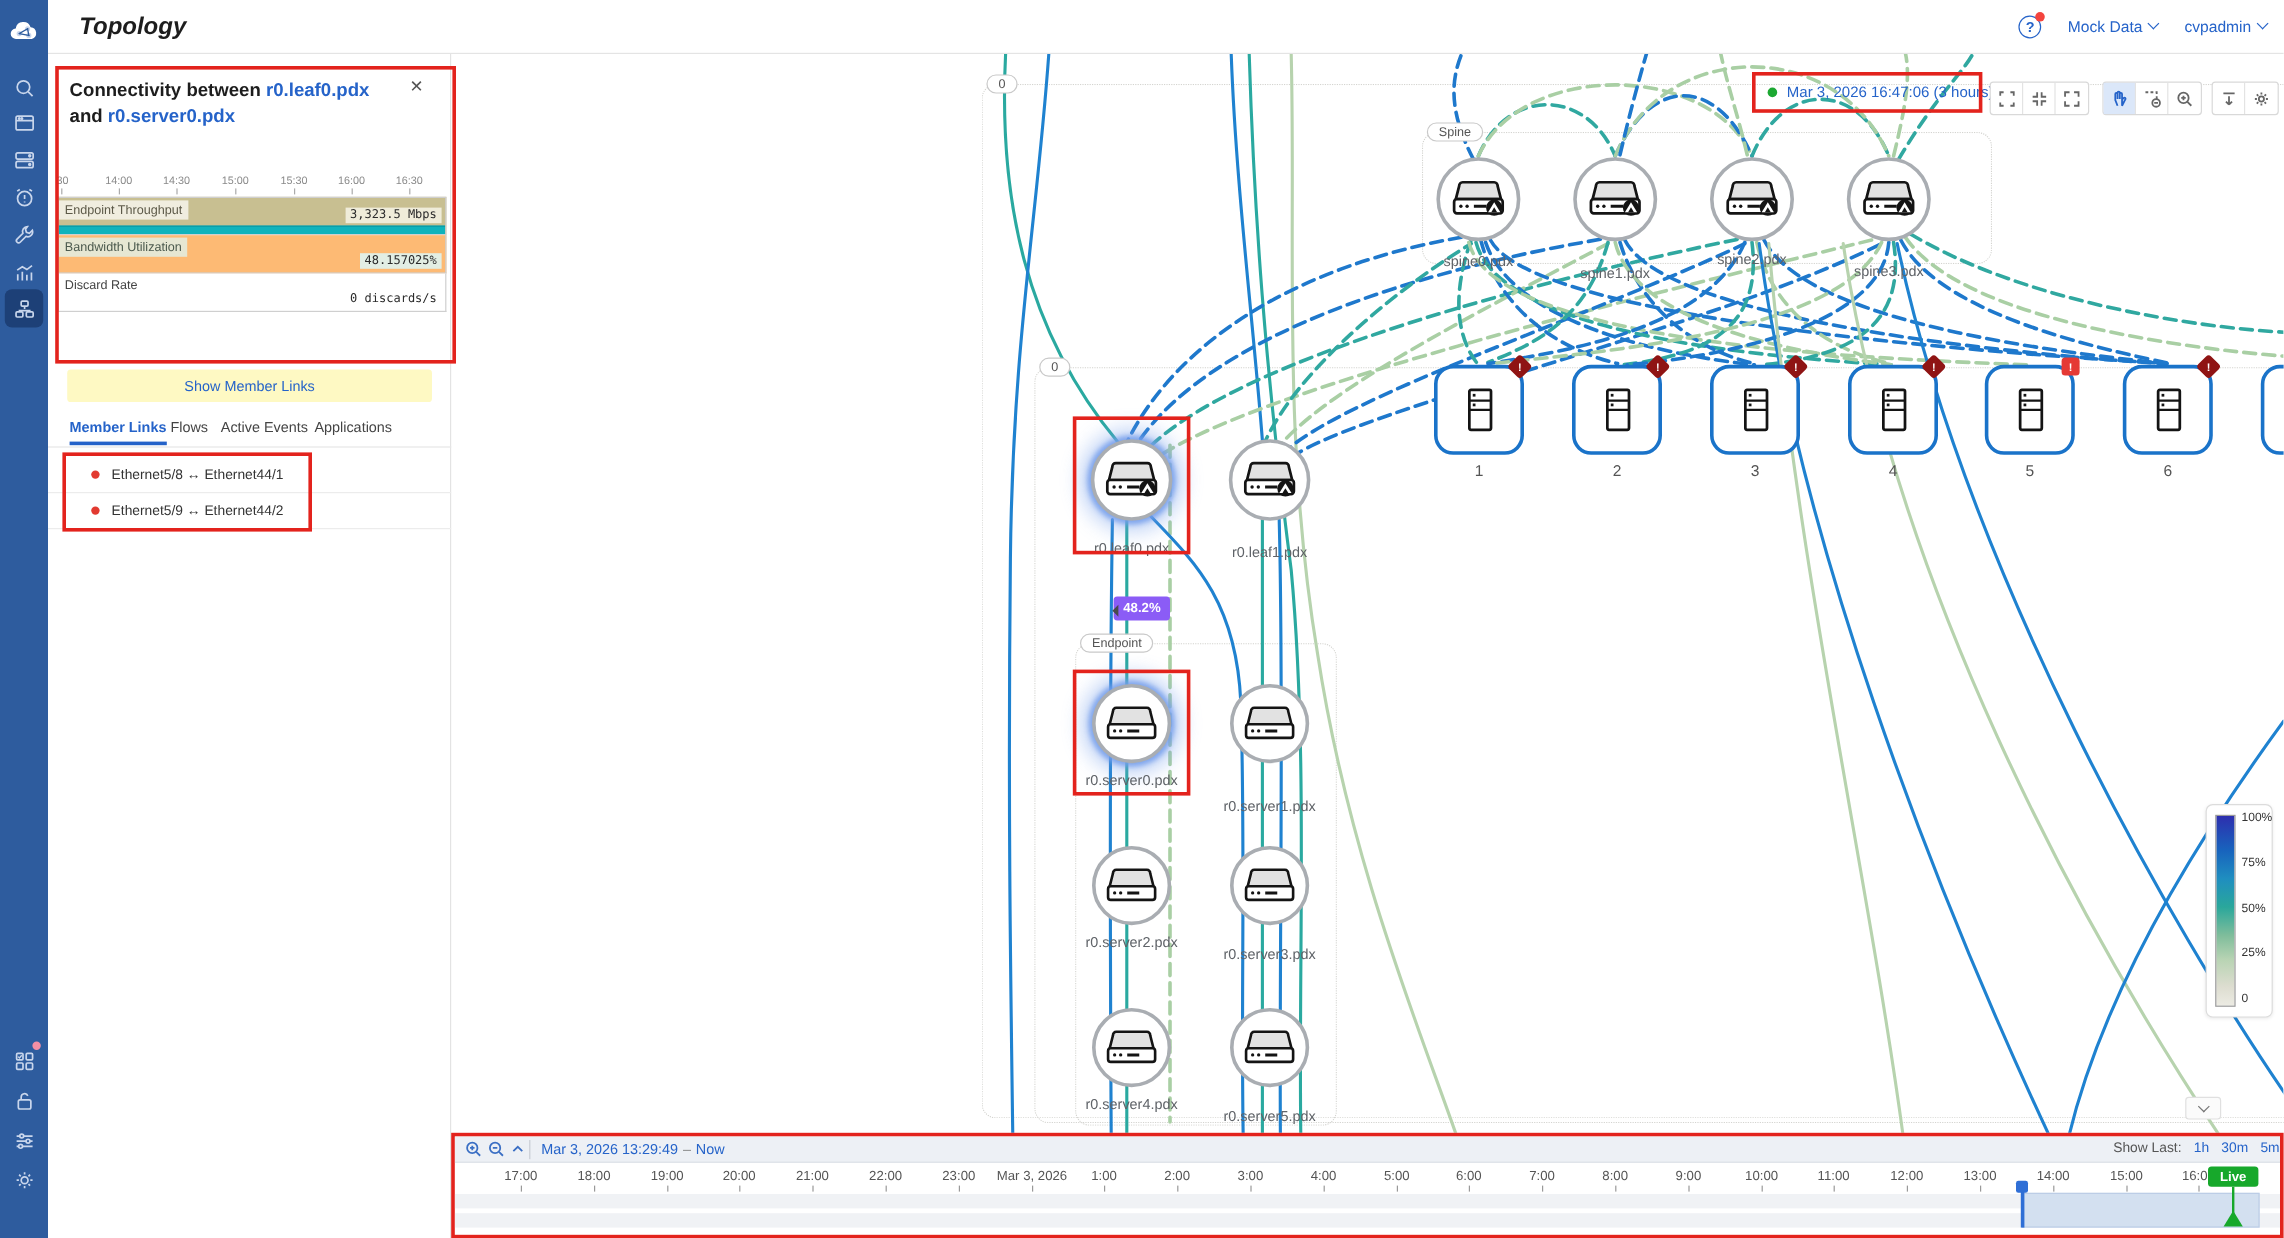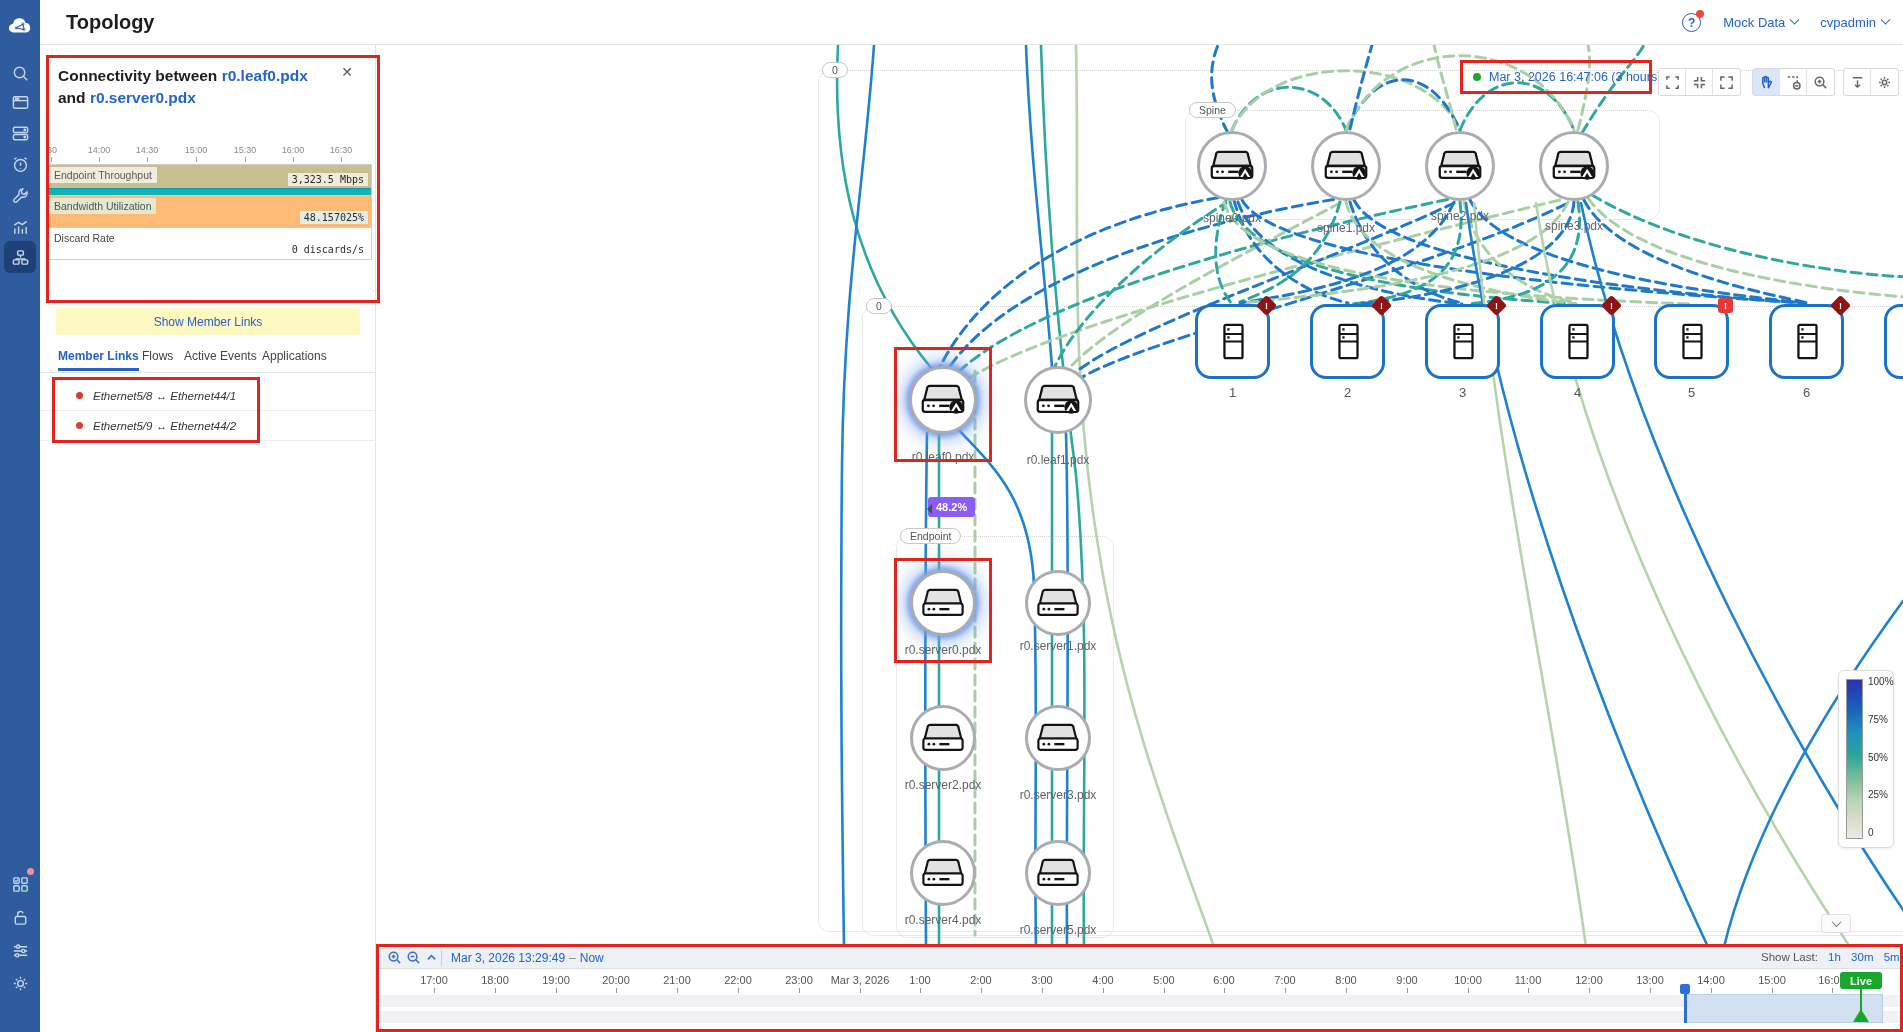--- a/index.html
+++ b/index.html
@@ -8,21 +8,21 @@
 
   
   #sidebar { position:absolute; left:0; top:0; width:40px; height:1032px; background:#2e5c9e; z-index:30; }
   .sb-item { position:absolute; left:4px; width:32px; height:32px; display:flex; align-items:center; justify-content:center; border-radius:6px; }
   .sb-item svg { stroke:#c9d6ec; fill:none; stroke-width:1.5; }
   .sb-item.active { background:#1d4077; }
   .sb-dot { position:absolute; width:7px; height:7px; border-radius:50%; background:#f48fa5; }
 
   
   #topbar { position:absolute; left:40px; top:0; width:1863px; height:45px; background:#fff; border-bottom:1px solid #e4e4e4; z-index:25; }
-  #page-title { position:absolute; left:26px; top:11px; font-size:20px; font-weight:700; color:#1d1d1d; }
+  #page-title { position:absolute; left:26px; top:11px; font-size:20px; font-weight:700; color:#1d1d1d;font-style:italic; }
   .topbar-right { position:absolute; right:14px; top:0; height:45px; display:flex; align-items:center; gap:22px; }
   .blue { color:#2563c9; }
   .chev { display:inline-block; width:7px; height:7px; border-right:1.6px solid #2563c9; border-bottom:1.6px solid #2563c9; transform:rotate(45deg) translate(-2px,-2px); margin-left:6px; }
   .help-wrap { position:relative; width:19px; height:19px; }
   .help-circle { width:19px; height:19px; border:1.6px solid #2563c9; border-radius:50%; color:#2563c9; font-size:12px; font-weight:700; display:flex; align-items:center; justify-content:center; }
   .help-dot { position:absolute; right:-3px; top:-3px; width:8px; height:8px; border-radius:50%; background:#f4443e; }
   .menu-item { font-size:13px; display:flex; align-items:center; }
 
   
   #left-panel { position:absolute; left:40px; top:45px; width:336px; height:987px; background:#fff; border-right:1px solid #e3e3e3; z-index:20; }
@@ -41,21 +41,21 @@
   .fill-tt .m-value { background:#efecd9; bottom:9px; }
   .fill-bw { background:#fdba74; }
   .fill-bw .m-label { background:rgba(226,238,228,.85); color:#4c5a4e; }
   .fill-bw .m-value { background:#e2eee4; }
   .plain .m-label { background:transparent; color:#444; }
   #show-links-btn { position:absolute; left:16px; top:263px; width:304px; height:27px; background:#fef9c3; border:none; border-radius:3px; color:#2563c9; font-size:12px; font-family:inherit;text-align:center; }
   .tabs { position:absolute; left:0; top:298px; width:336px; height:30px; border-bottom:1px solid #e6e6e6; }
   .tab { position:absolute; top:6px; font-size:12px; color:#444; }
   .tab.active { color:#2563c9; font-weight:700; }
   .tab.active::after { content:""; position:absolute; left:0; right:0; bottom:-8px; height:3px; background:#2563c9; }
-  .link-row { position:absolute; left:0; width:336px; height:30px; border-bottom:1px solid #ececec; font-size:11.5px; color:#333; display:flex; align-items:center;font-style:italic; }
+  .link-row { position:absolute; left:0; width:336px; height:30px; border-bottom:1px solid #ececec; font-size:11.5px; color:#333; display:flex; align-items:center; }
   .red-dot { width:7px; height:7px; border-radius:50%; background:#e23a30; margin:0 10px 0 36px; }
 
   
   #canvas { position:absolute; left:376px; top:45px; width:1527px; height:902px; background:#fff; overflow:hidden; }
   .grp { position:absolute; border:1.5px dotted #d4d4d0; border-radius:12px; z-index:1; }
   .grp-pill { position:absolute; z-index:4; background:#fff; border:1px solid #c9c9c9; border-radius:9px; font-size:10.5px; color:#555; padding:1px 9px; }
   #links-svg { position:absolute; left:0; top:0; z-index:2; }
   #links-svg path { fill:none; stroke-linecap:round; }
   .lb  { stroke:#1f82d0; stroke-width:2.6; }
   .lt  { stroke:#2aa9a0; stroke-width:2.6; }
@@ -501,21 +501,21 @@
       <svg width="44" height="31" viewBox="0 0 48 34">
         <use href="#icon-switch"></use>
       </svg>
     </div>
   <div class="node" style="left:649px; top:795px; width:66px; height:66px">
       <svg width="44" height="31" viewBox="0 0 48 34">
         <use href="#icon-switch"></use>
       </svg>
     </div>
   <div class="node-label" style="left:512px; top:598px">r0.server0.pdx</div>
-  <div class="node-label" style="left:627px; top:594px">r0.server1.pdx</div>
+  <div class="node-label" style="left:627px; top:620px">r0.server1.pdx</div>
   <div class="node-label" style="left:512px; top:733px">r0.server2.pdx</div>
   <div class="node-label" style="left:627px; top:743px">r0.server3.pdx</div>
   <div class="node-label" style="left:512px; top:868px">r0.server4.pdx</div>
   <div class="node-label" style="left:627px; top:878px">r0.server5.pdx</div>
   <div class="rbox" style="left:518px; top:513px; width:98px; height:105px"></div>
 
   <div id="date-chip">
     <span class="green-dot"></span>
     <span class="blue">Mar 3, 2026 16:47:06 (3 hours)</span>
   </div>

